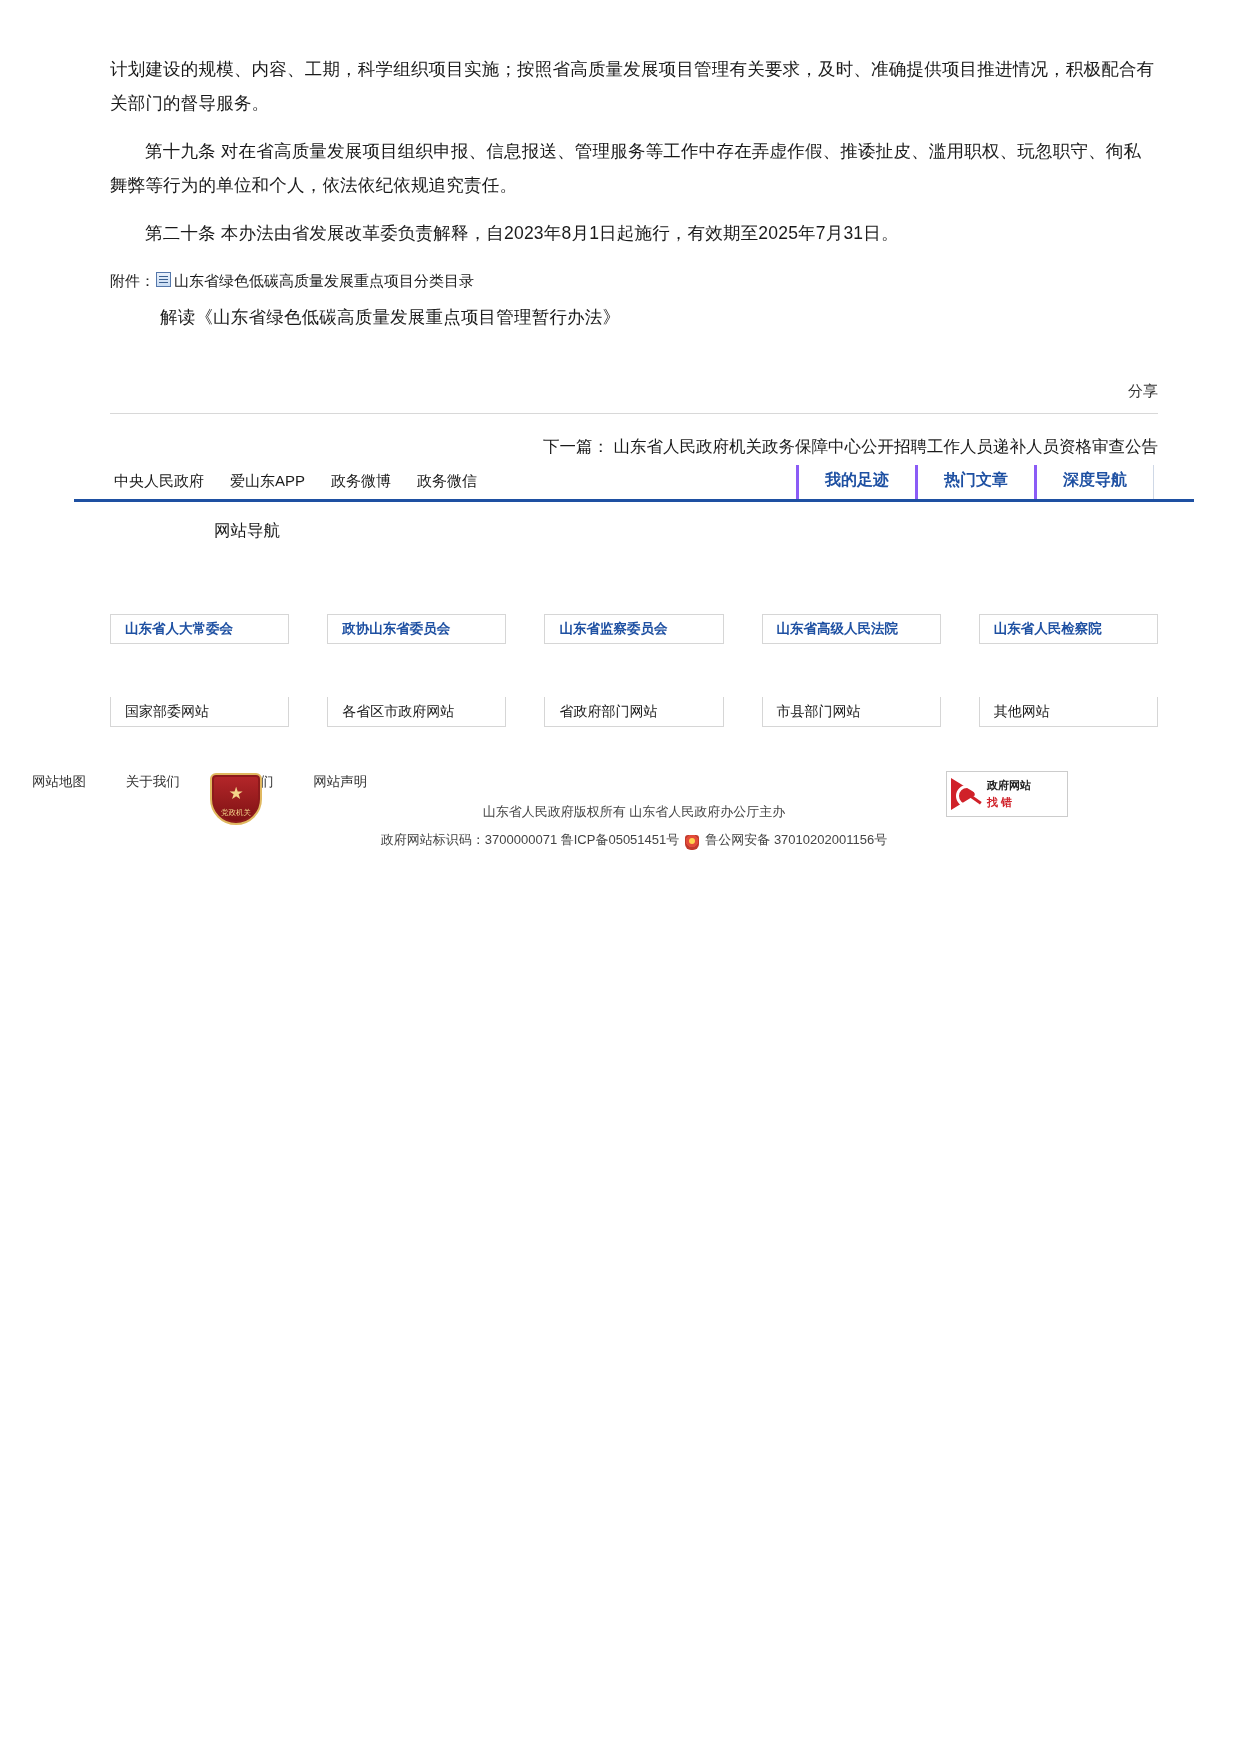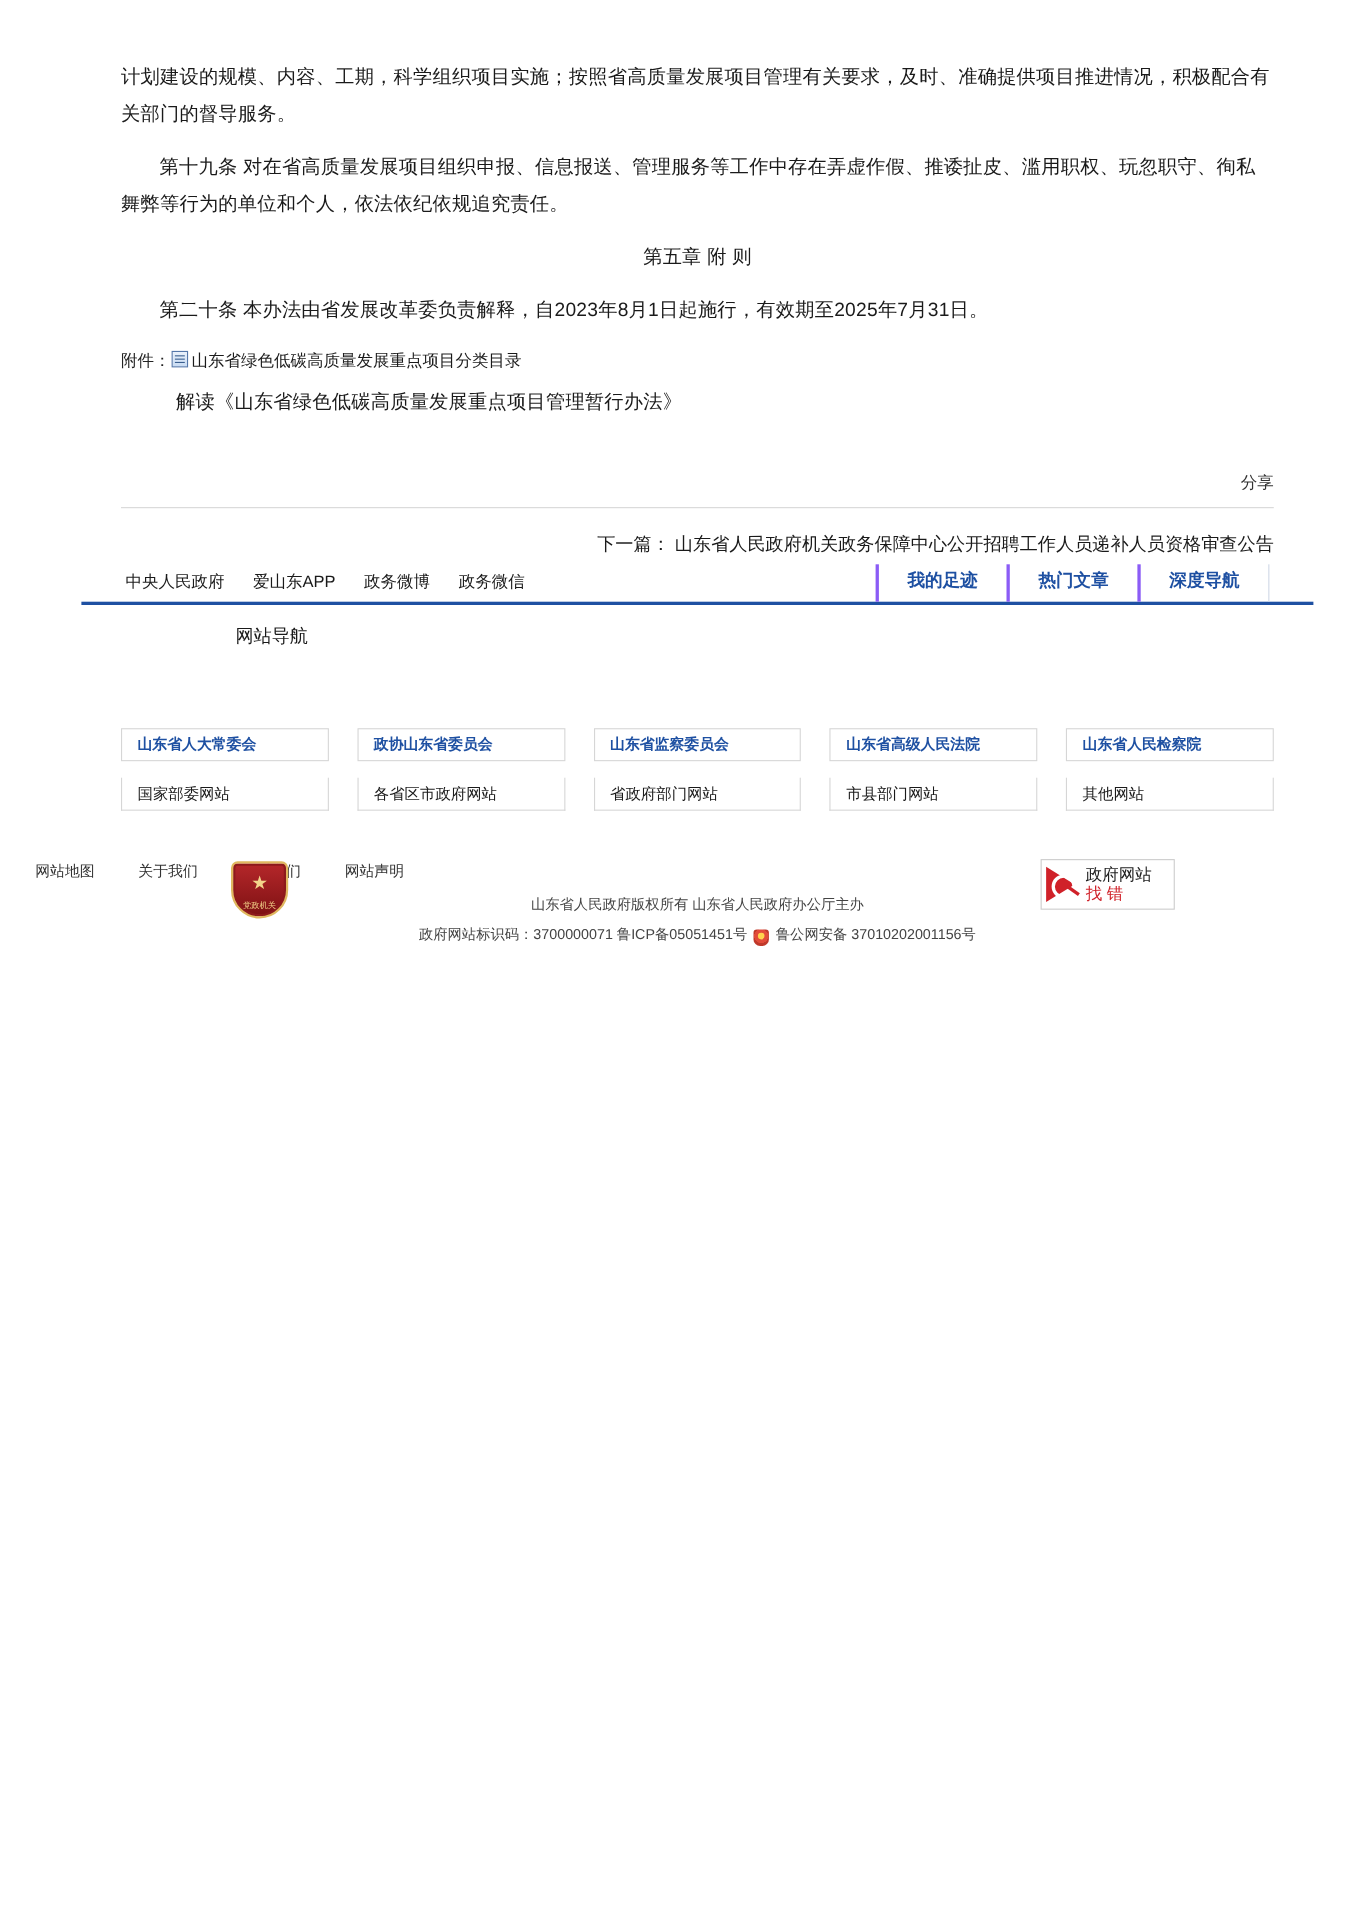--- a/index.html
+++ b/index.html
@@ -143,20 +143,21 @@
     color: #1a1a1a;
   }
 
   
   .link-grid {
     margin: 72px 96px 0 96px;
     display: grid;
     grid-template-columns: repeat(5, 1fr);
     column-gap: 26px;
     row-gap: 0;
+    gap: 38px;
   }
   .link-box {
     border: 1px solid #d6d6d6;
     height: 30px;
     display: flex;
     align-items: center;
     padding-left: 14px;
     box-sizing: border-box;
     font-size: 13.5px;
     font-weight: bold;
@@ -297,36 +298,35 @@
     border-radius: 50%;
   }
   .jiucuo .mark .handle {
     position: absolute;
     left: 22px; top: 24px;
     width: 13px; height: 3px;
     background: #d02129;
     transform: rotate(35deg);
   }
   .jiucuo .txt {
-    font-size: 15px;
+    font-size: 11px;
     line-height: 17px;
     color: #222;
-    font-weight: normal;
+    font-weight: bold;
   }
   .jiucuo .txt .l2 { color: #d02129; }
 </style>
 </head>
 <body>
 
 <div class="page">
 
   <div class="article">
     <p>计划建设的规模、内容、工期，科学组织项目实施；按照省高质量发展项目管理有关要求，及时、准确提供项目推进情况，积极配合有关部门的督导服务。</p>
     <p class="indent">第十九条 对在省高质量发展项目组织申报、信息报送、管理服务等工作中存在弄虚作假、推诿扯皮、滥用职权、玩忽职守、徇私舞弊等行为的单位和个人，依法依纪依规追究责任。</p>
-    <p class="center">第五章  附  则</p>
     <p class="indent">第二十条 本办法由省发展改革委负责解释，自2023年8月1日起施行，有效期至2025年7月31日。</p>
 
     <div class="attach-row">
       <span class="attach-label">附件：</span>
       <span class="attach-icon"></span>
       <a class="attach-link" href="#">山东省绿色低碳高质量发展重点项目分类目录</a>
     </div>
 
     <p style="margin-left:50px;">
       <a class="doc-link" href="#">解读《山东省绿色低碳高质量发展重点项目管理暂行办法》</a>

